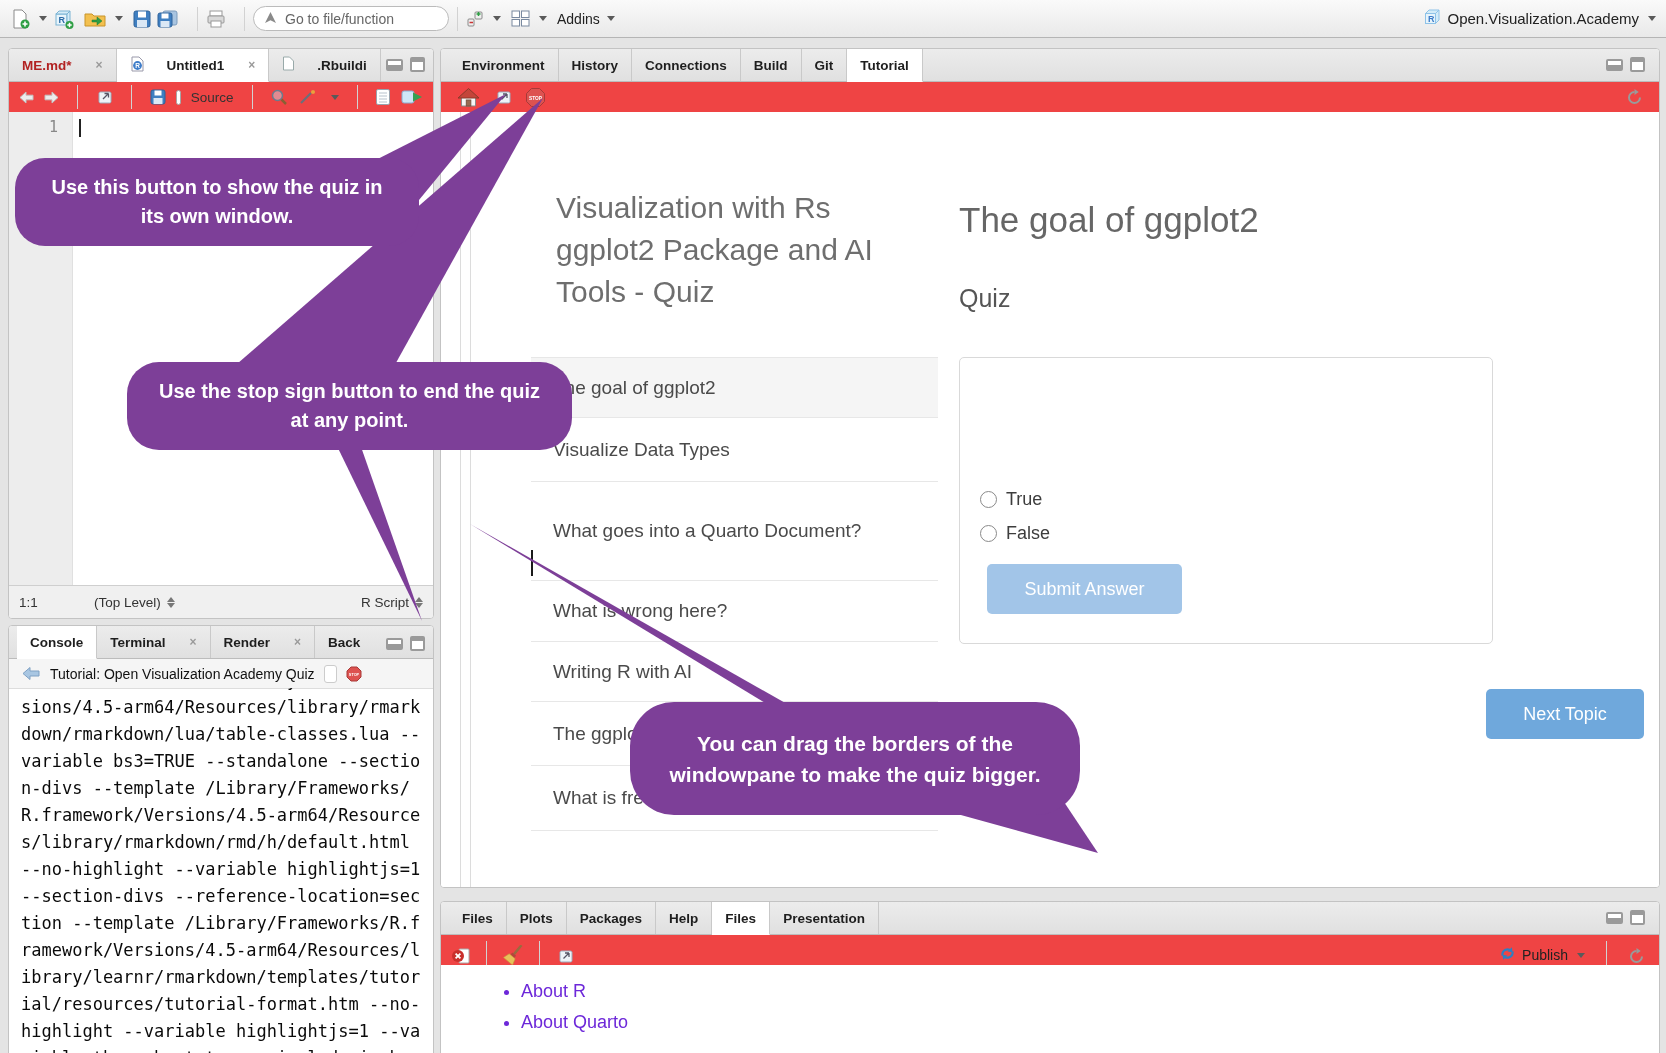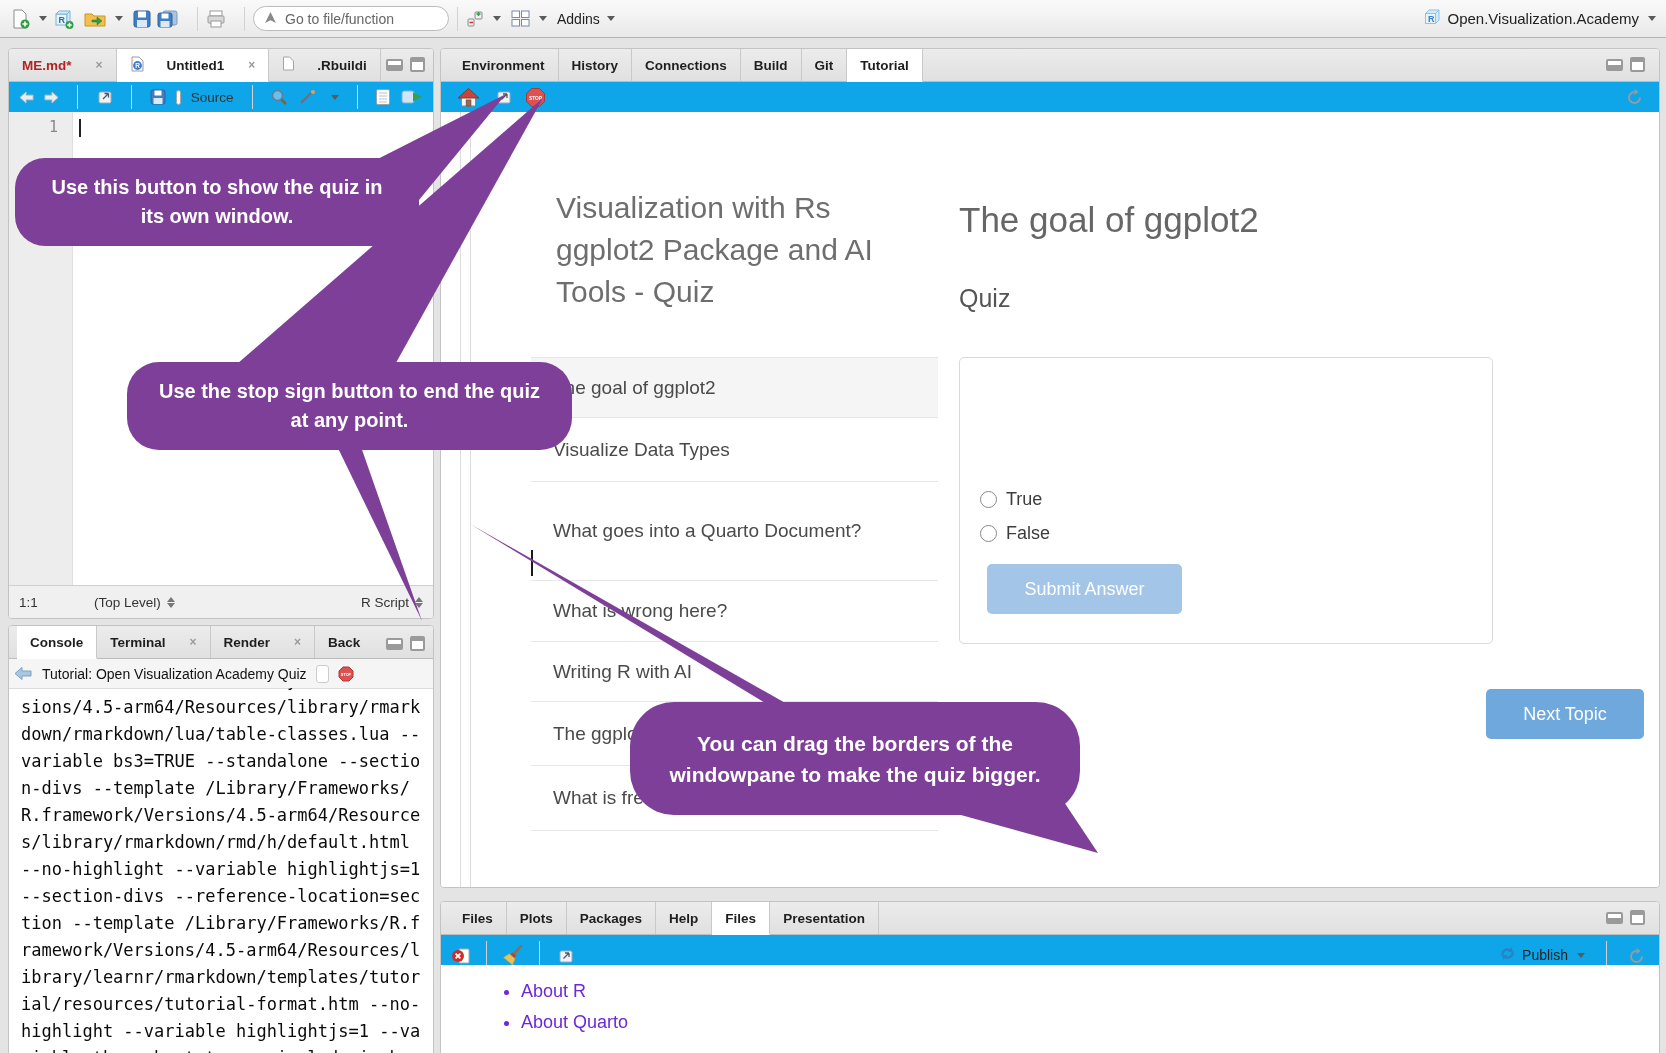--- a/index.html
+++ b/index.html
@@ -35,42 +35,42 @@
     display:flex;align-items:stretch;position:relative;}
   .tab{display:flex;align-items:center;gap:22px;padding:0 13px;font-size:13.5px;font-weight:bold;
     color:#1e1e1e;border-right:1px solid #c9c9c9;white-space:nowrap;}
   .tab.active{background:#fff;margin-bottom:-1px;border-bottom:1px solid #fff;}
   .tab .close-x{color:#9a9a9a;font-weight:bold;font-size:12px;margin-left:2px;}
   .winbtns{position:absolute;right:8px;top:8px;display:flex;gap:7px;align-items:center;}
   .btn-min{width:17px;height:12px;border:2px solid #9a9a9a;border-radius:2px;box-sizing:border-box;
     background:linear-gradient(#fff 55%,#9a9a9a 55%);}
   .btn-max{width:15px;height:15px;border:2px solid #9a9a9a;border-radius:2px;box-sizing:border-box;
     background:linear-gradient(#9a9a9a 30%,#fff 30%);}
-  .pane-toolbar{height:30px;background:#0ea5e9;border-bottom:1px solid #ddd;
+  .pane-toolbar{height:30px;background:#ef4444;border-bottom:1px solid #ddd;
     display:flex;align-items:center;padding:0 10px;gap:10px;position:relative;}
 
   
   #editor-toolbar .lbl{font-size:13.5px;color:#333;}
   .checkbox{width:13px;height:13px;border:1px solid #a5a5a5;border-radius:3px;background:#fff;}
   #editor-body{position:absolute;top:63px;bottom:33px;left:0;right:0;background:#fff;}
   #editor-gutter{position:absolute;left:0;top:0;bottom:0;width:64px;background:#ededed;
     border-right:1px solid #e0e0e0;color:#888;font-family:"DejaVu Sans Mono",monospace;
     font-size:15px;text-align:right;padding:6px 14px 0 0;box-sizing:border-box;}
   #editor-cursor{position:absolute;left:70px;top:7px;width:2px;height:18px;background:#222;}
   #editor-status{position:absolute;left:0;right:0;bottom:0;height:33px;background:#f0f0f0;
     border-top:1px solid #cfcfcf;display:flex;align-items:center;font-size:13.5px;color:#333;
     padding:0 10px;box-sizing:border-box;}
   .updown{display:inline-flex;flex-direction:column;gap:1px;margin-left:6px;}
   .updown i{width:0;height:0;border-left:4px solid transparent;border-right:4px solid transparent;display:block;}
   .updown .up{border-bottom:5px solid #777;}
   .updown .dn{border-top:5px solid #777;}
 
   
   #console-jobrow{height:29px;background:#f5f5f5;border-bottom:1px solid #ddd;display:flex;
-    align-items:center;gap:9px;padding:0 4px;font-size:14px;color:#111;}
+    align-items:center;gap:9px;padding:0 12px;font-size:14px;color:#111;}
   #job-progress{width:11px;height:16px;background:#fff;border:1px solid #ccc;border-radius:3px;}
   #console-body{position:absolute;top:62px;bottom:0;left:0;right:0;overflow:hidden;}
   #console-text{margin:-21px 0 0 0;padding:0 0 0 12px;font-family:"DejaVu Sans Mono",monospace;
     font-size:17px;line-height:27px;color:#0a0a0a;white-space:pre;}
 
   
   #tutorial-content{position:absolute;top:63px;bottom:0;left:0;right:0;background:#fff;}
   .vline{position:absolute;top:0;bottom:0;width:1px;background:#dcdcdc;}
   #tut-sidebar{position:absolute;left:90px;top:0;width:407px;bottom:0;}
   #tut-title{position:absolute;left:25px;top:75px;width:345px;font-size:30px;line-height:42px;

